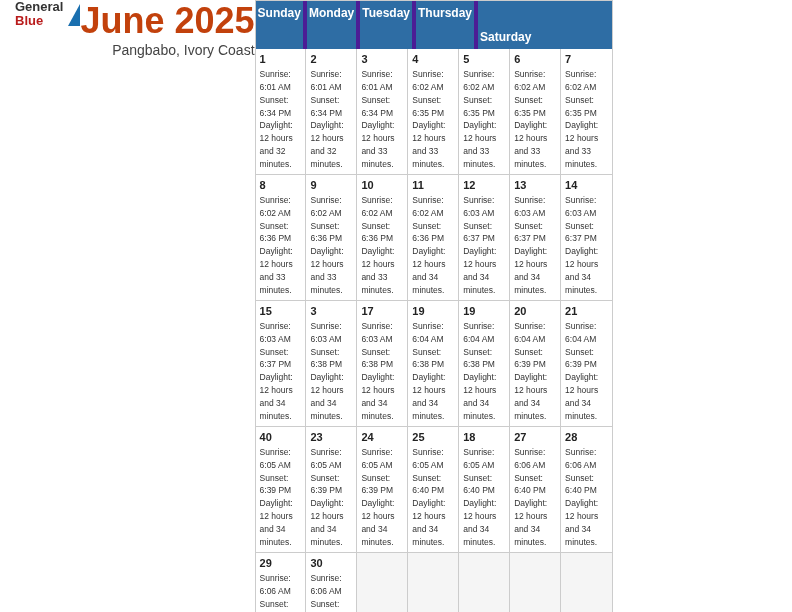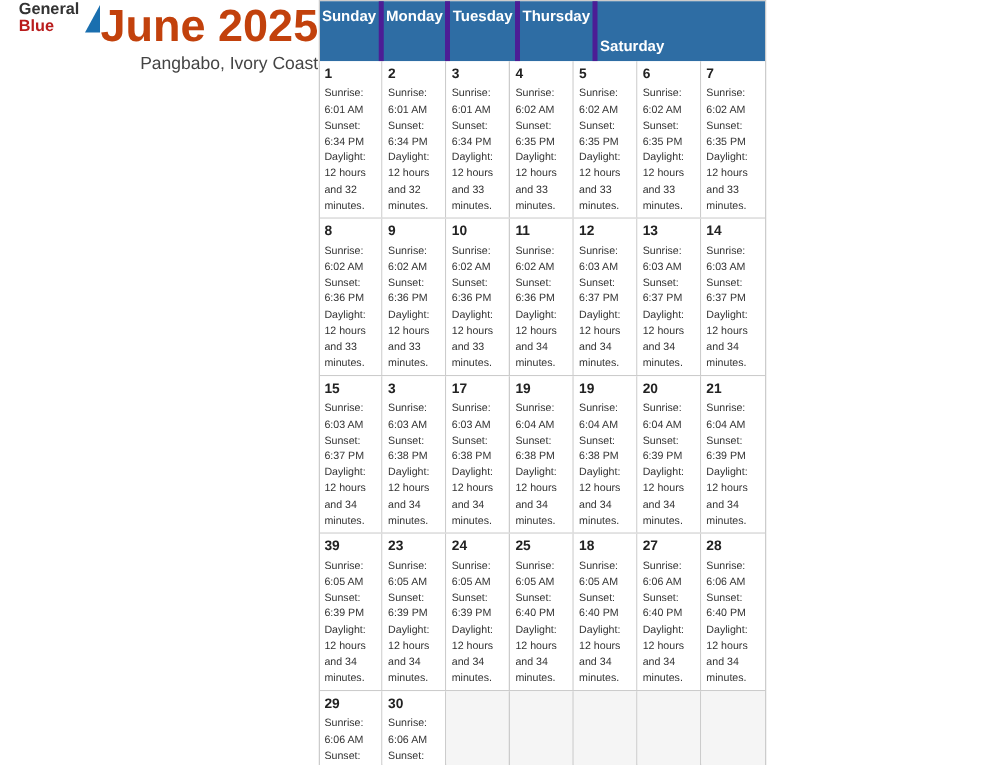--- a/index.html
+++ b/index.html
@@ -224,21 +224,21 @@
         <span class="day-num">20</span>
         <span class="info">Sunrise: 6:04 AM<br>Sunset: 6:39 PM<br>Daylight: 12 hours and 34 minutes.</span>
       </div>
           <div class="cal-cell">
         <span class="day-num">21</span>
         <span class="info">Sunrise: 6:04 AM<br>Sunset: 6:39 PM<br>Daylight: 12 hours and 34 minutes.</span>
       </div>
         </div>
         <div class="cal-row">
           <div class="cal-cell">
-        <span class="day-num">39</span>
+        <span class="day-num">40</span>
         <span class="info">Sunrise: 6:05 AM<br>Sunset: 6:39 PM<br>Daylight: 12 hours and 34 minutes.</span>
       </div>
           <div class="cal-cell">
         <span class="day-num">23</span>
         <span class="info">Sunrise: 6:05 AM<br>Sunset: 6:39 PM<br>Daylight: 12 hours and 34 minutes.</span>
       </div>
           <div class="cal-cell">
         <span class="day-num">24</span>
         <span class="info">Sunrise: 6:05 AM<br>Sunset: 6:39 PM<br>Daylight: 12 hours and 34 minutes.</span>
       </div>

